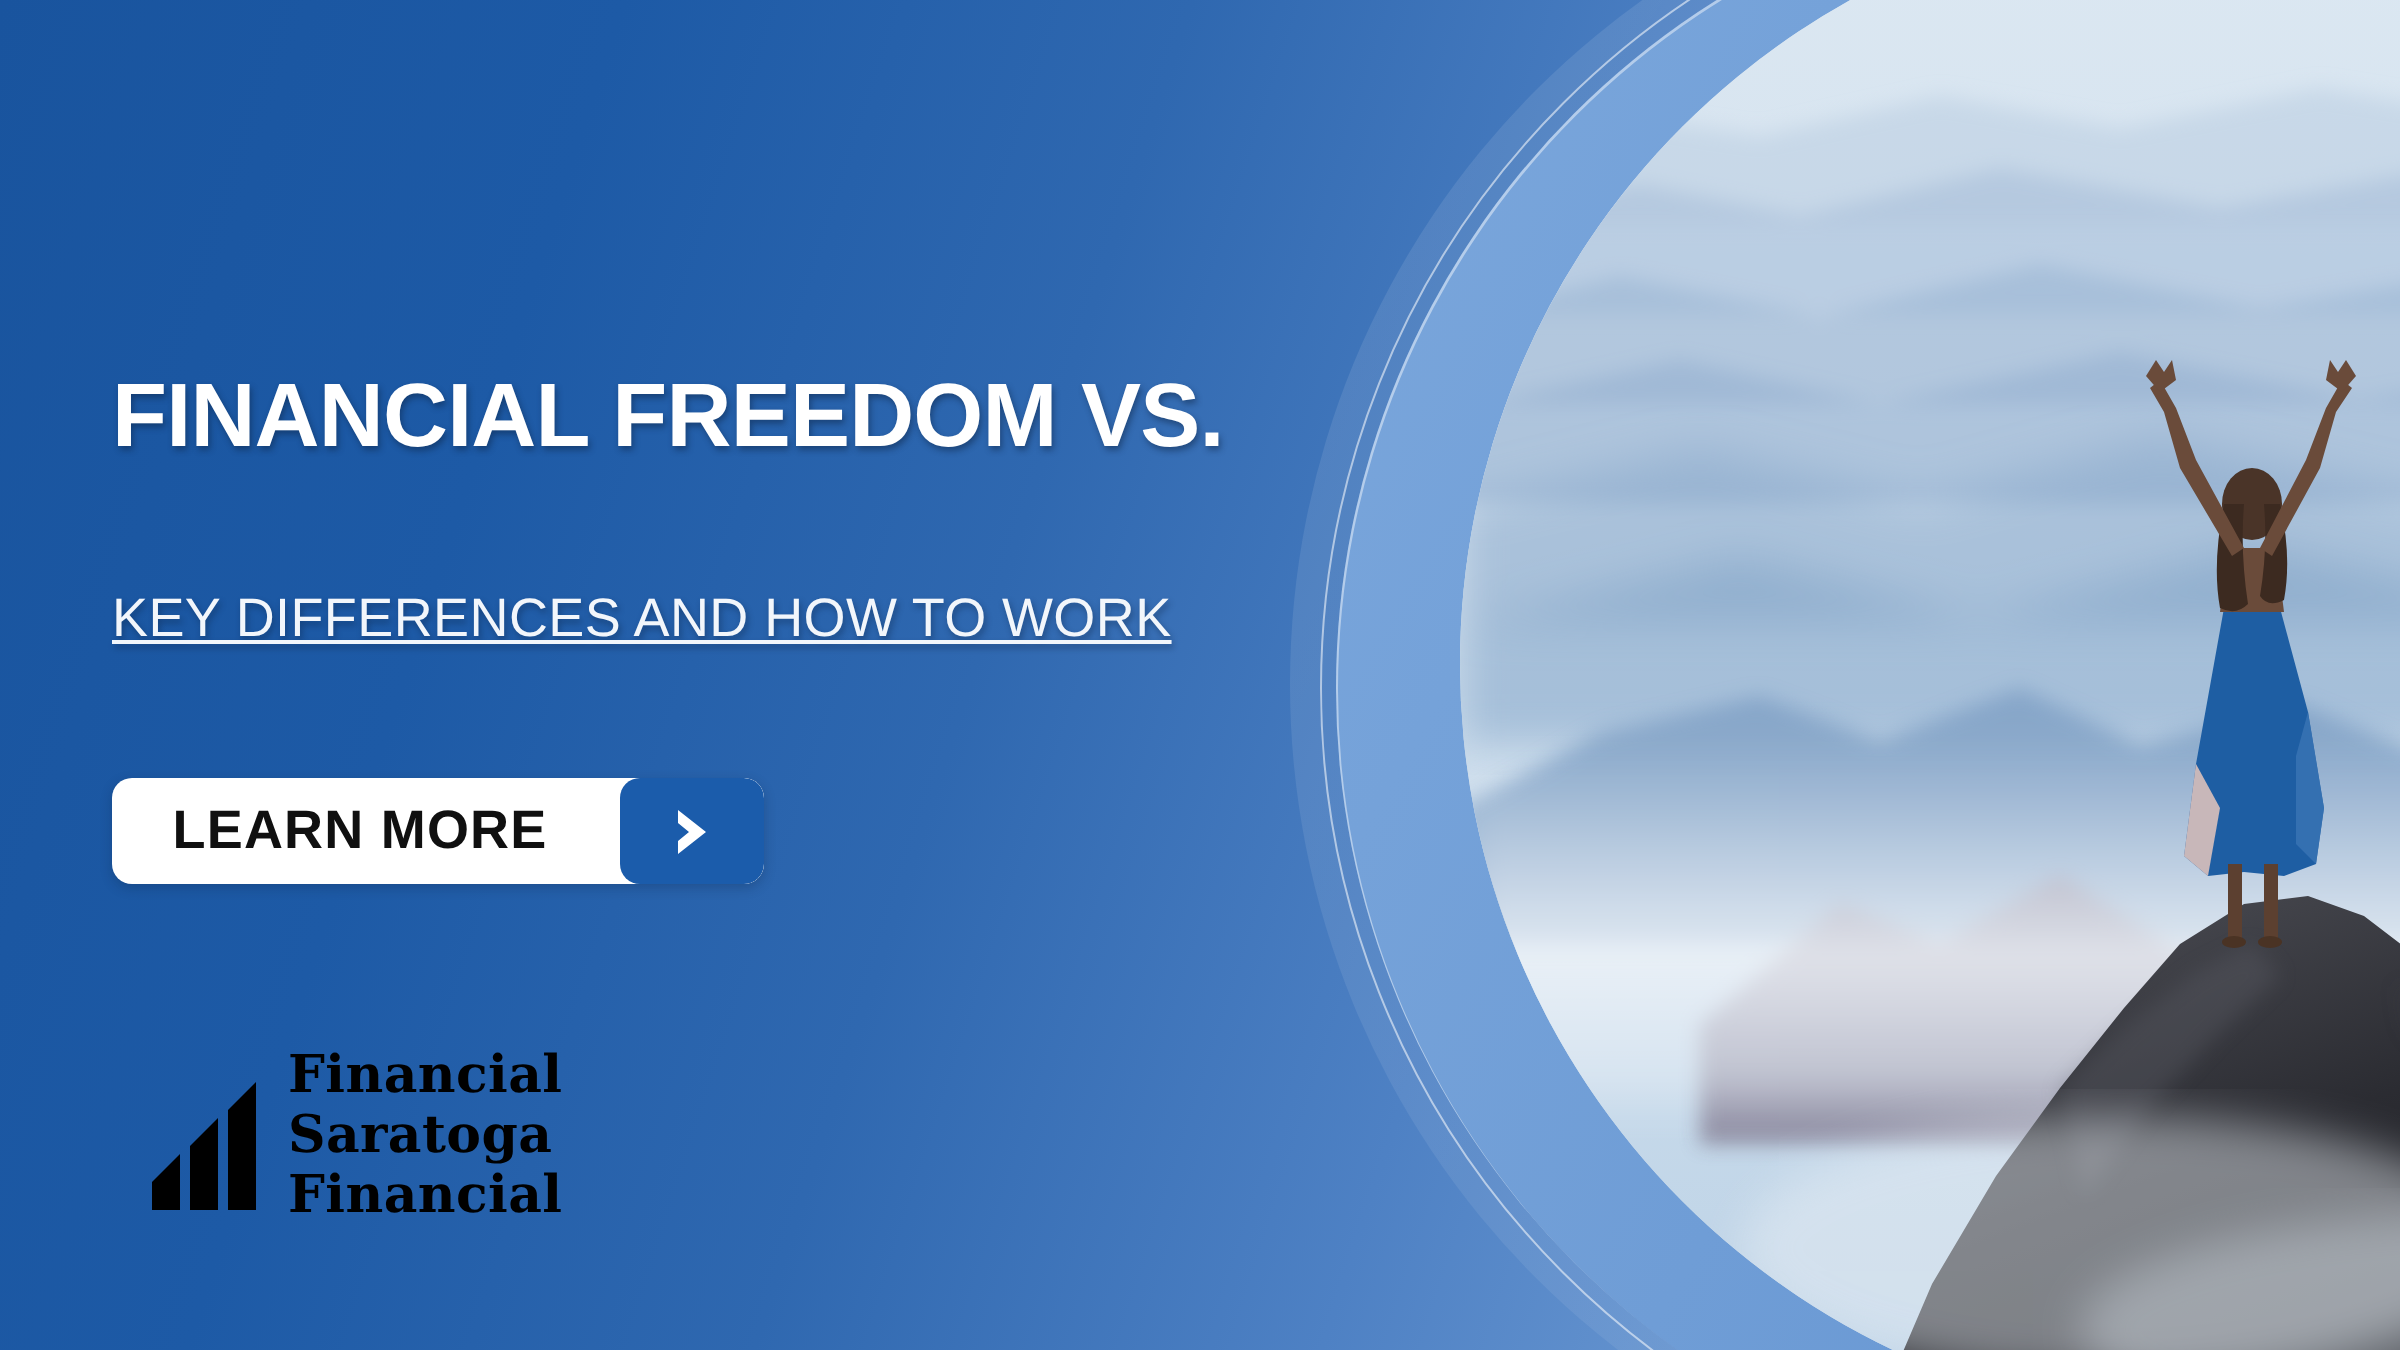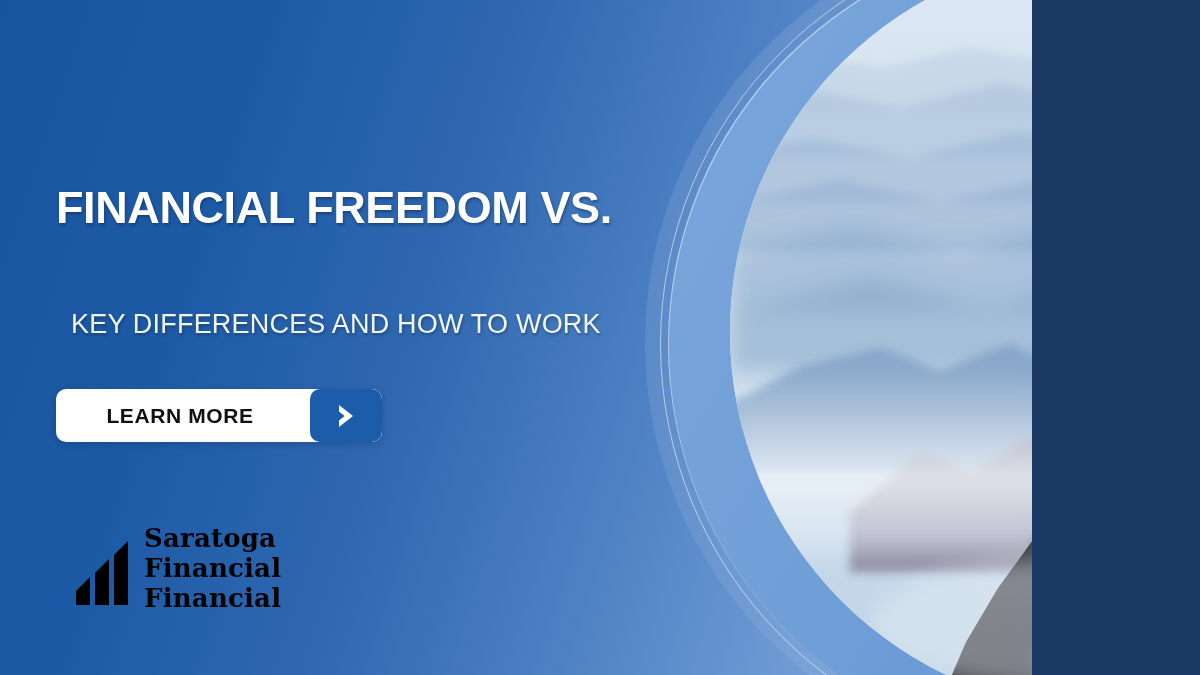--- a/index.html
+++ b/index.html
@@ -2,21 +2,21 @@
 <html><head>
 <meta charset="utf-8">
 <style>
   html, body {
     margin: 0;
     padding: 0;
     background: #1b3a63;
   }
   #banner {
     position: relative;
-    width: 1032px;
+    width: 1200px;
     height: 675px;
     overflow: hidden;
     font-family: "Liberation Sans", sans-serif;
     
     background:
       linear-gradient(108deg,
         #19549e 0%,
         #1d5aa6 22%,
         #2f68b0 42%,
         #4e81c4 62%,
@@ -97,28 +97,29 @@
     letter-spacing: -0.4px;
     text-transform: uppercase;
     text-shadow: 1px 2px 3px rgba(10,30,60,0.45);
   }
   .headline .l2 { display: block; }
   .subhead {
     position: absolute;
     top: 292px;
     left: 0;
     width: 610px;
-    margin: 15px;
+    margin: 0;
     color: #f2f6fb;
     font-size: 27px;
     line-height: 1.26;
     font-weight: normal;
     letter-spacing: 0.2px;
     text-transform: uppercase;
     text-shadow: 1px 2px 3px rgba(10,30,60,0.40);
+    text-decoration: underline;
   }
   .subhead .l2 { display: block; }
 
   
   .cta {
     position: absolute;
     top: 389px;
     left: 0;
     display: flex;
     align-items: stretch;
@@ -129,21 +130,21 @@
     background: #ffffff;
     box-shadow: 0 2px 6px rgba(10,30,60,0.25);
     cursor: pointer;
   }
   .cta-label {
     flex: 1 1 auto;
     display: flex;
     align-items: center;
     justify-content: center;
     color: #101010;
-    font-size: 21px;
+    font-size: 27px;
     font-weight: bold;
     letter-spacing: 0.6px;
     text-transform: uppercase;
     padding-right: 6px;
   }
   .cta-arrow {
     flex: 0 0 72px;
     background: #1b5cab;
     display: flex;
     align-items: center;
@@ -291,20 +292,20 @@
 
     <div class="logo">
       <div class="logo-mark">
         <svg width="52" height="72" viewBox="0 0 52 72" aria-hidden="true">
           <path d="M0 72 L0 58 L14 44 L14 72 Z" fill="#000000"></path>
           <path d="M19 72 L19 40 L33 26 L33 72 Z" fill="#000000"></path>
           <path d="M38 72 L38 22 L52 8 L52 72 Z" fill="#000000"></path>
         </svg>
       </div>
       <div class="logo-words">
+        <span>Financial</span>
         <span>Saratoga</span>
-        <span>Financial</span>
         <span>Financial</span>
       </div>
     </div>
 
   </div>
 </div>
 
 </body></html>

